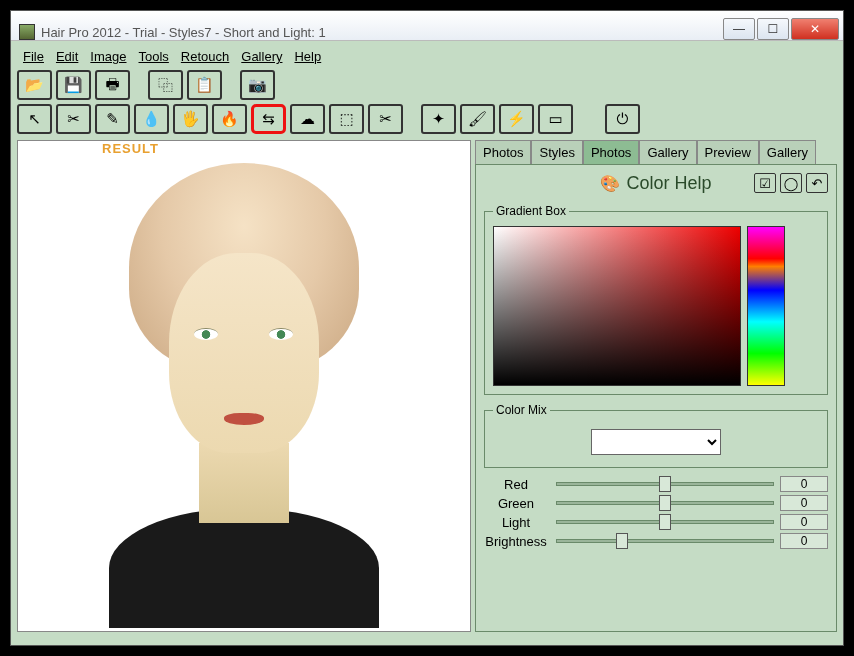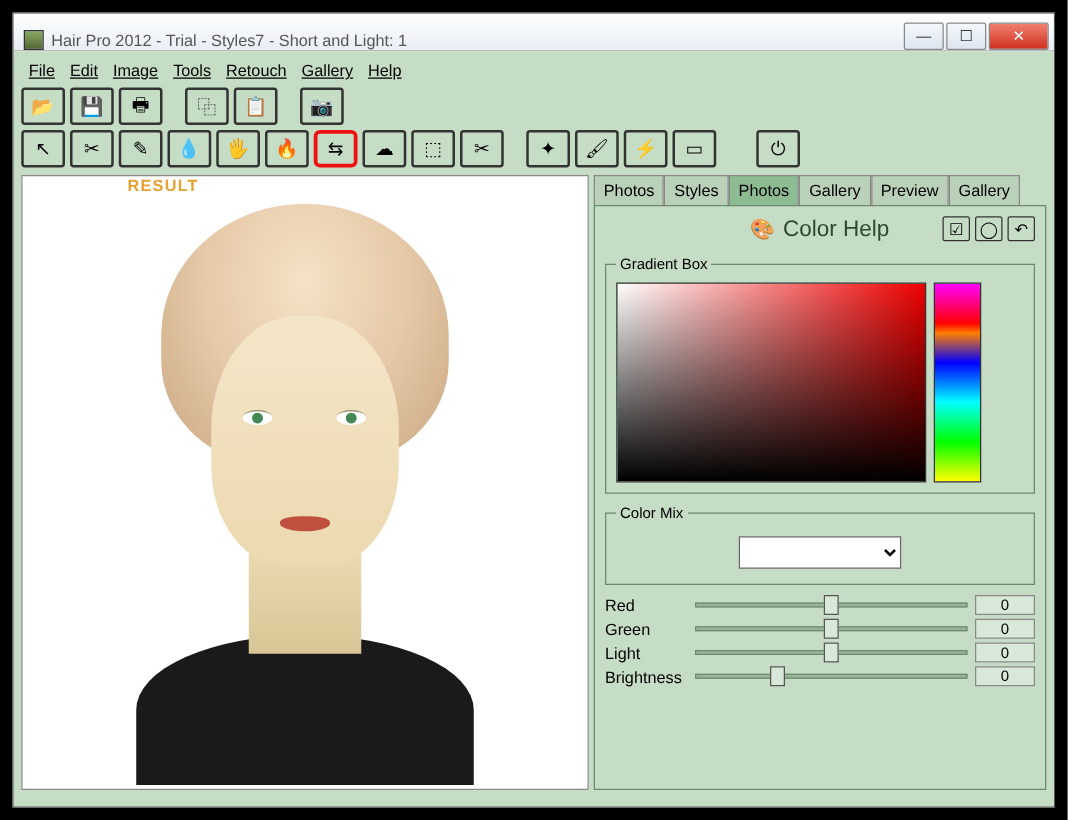--- a/index.html
+++ b/index.html
@@ -233,21 +233,21 @@
 }
 
 .sliders { margin-top: 6px; }
 .slider-row {
   display: flex; align-items: center;
   margin: 3px 0;
   font-size: 13px;
 }
 .slider-row label {
   width: 72px;
-  text-align: left;
+  text-align: center;
   padding-right: 8px;
 }
 .slider-track {
   flex: 1;
   height: 4px;
   background: #9ab59a;
   position: relative;
   border: 1px solid #6a8a6a;
   cursor: pointer;
 }

